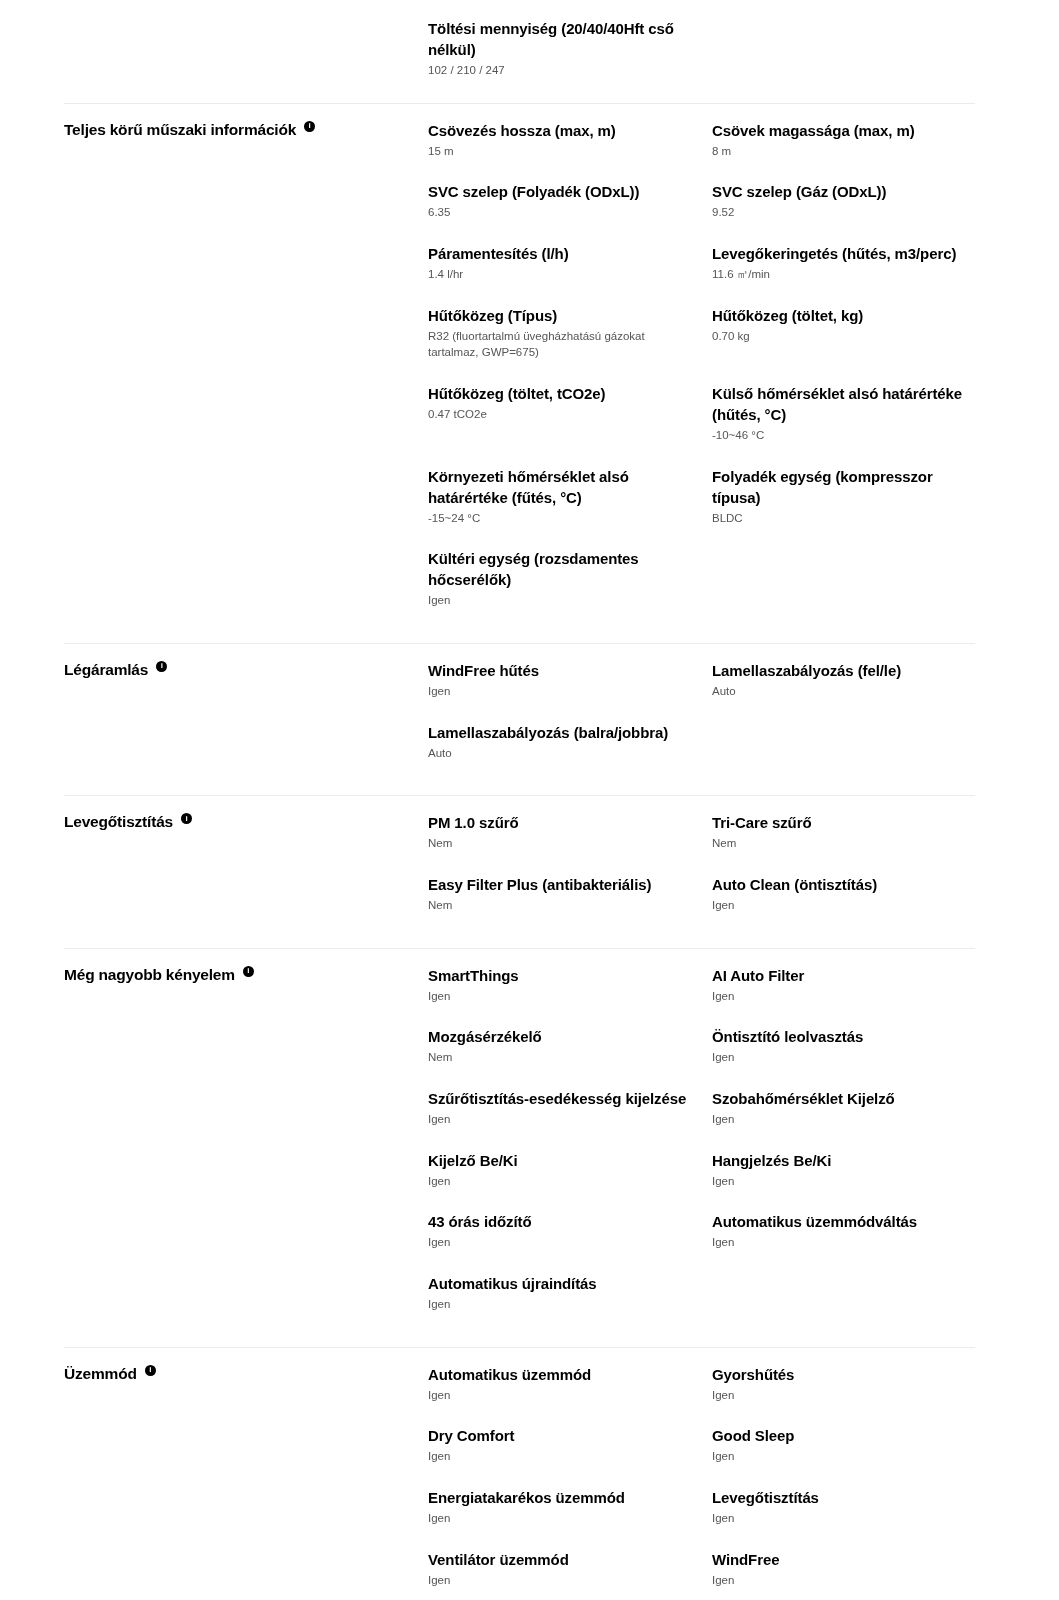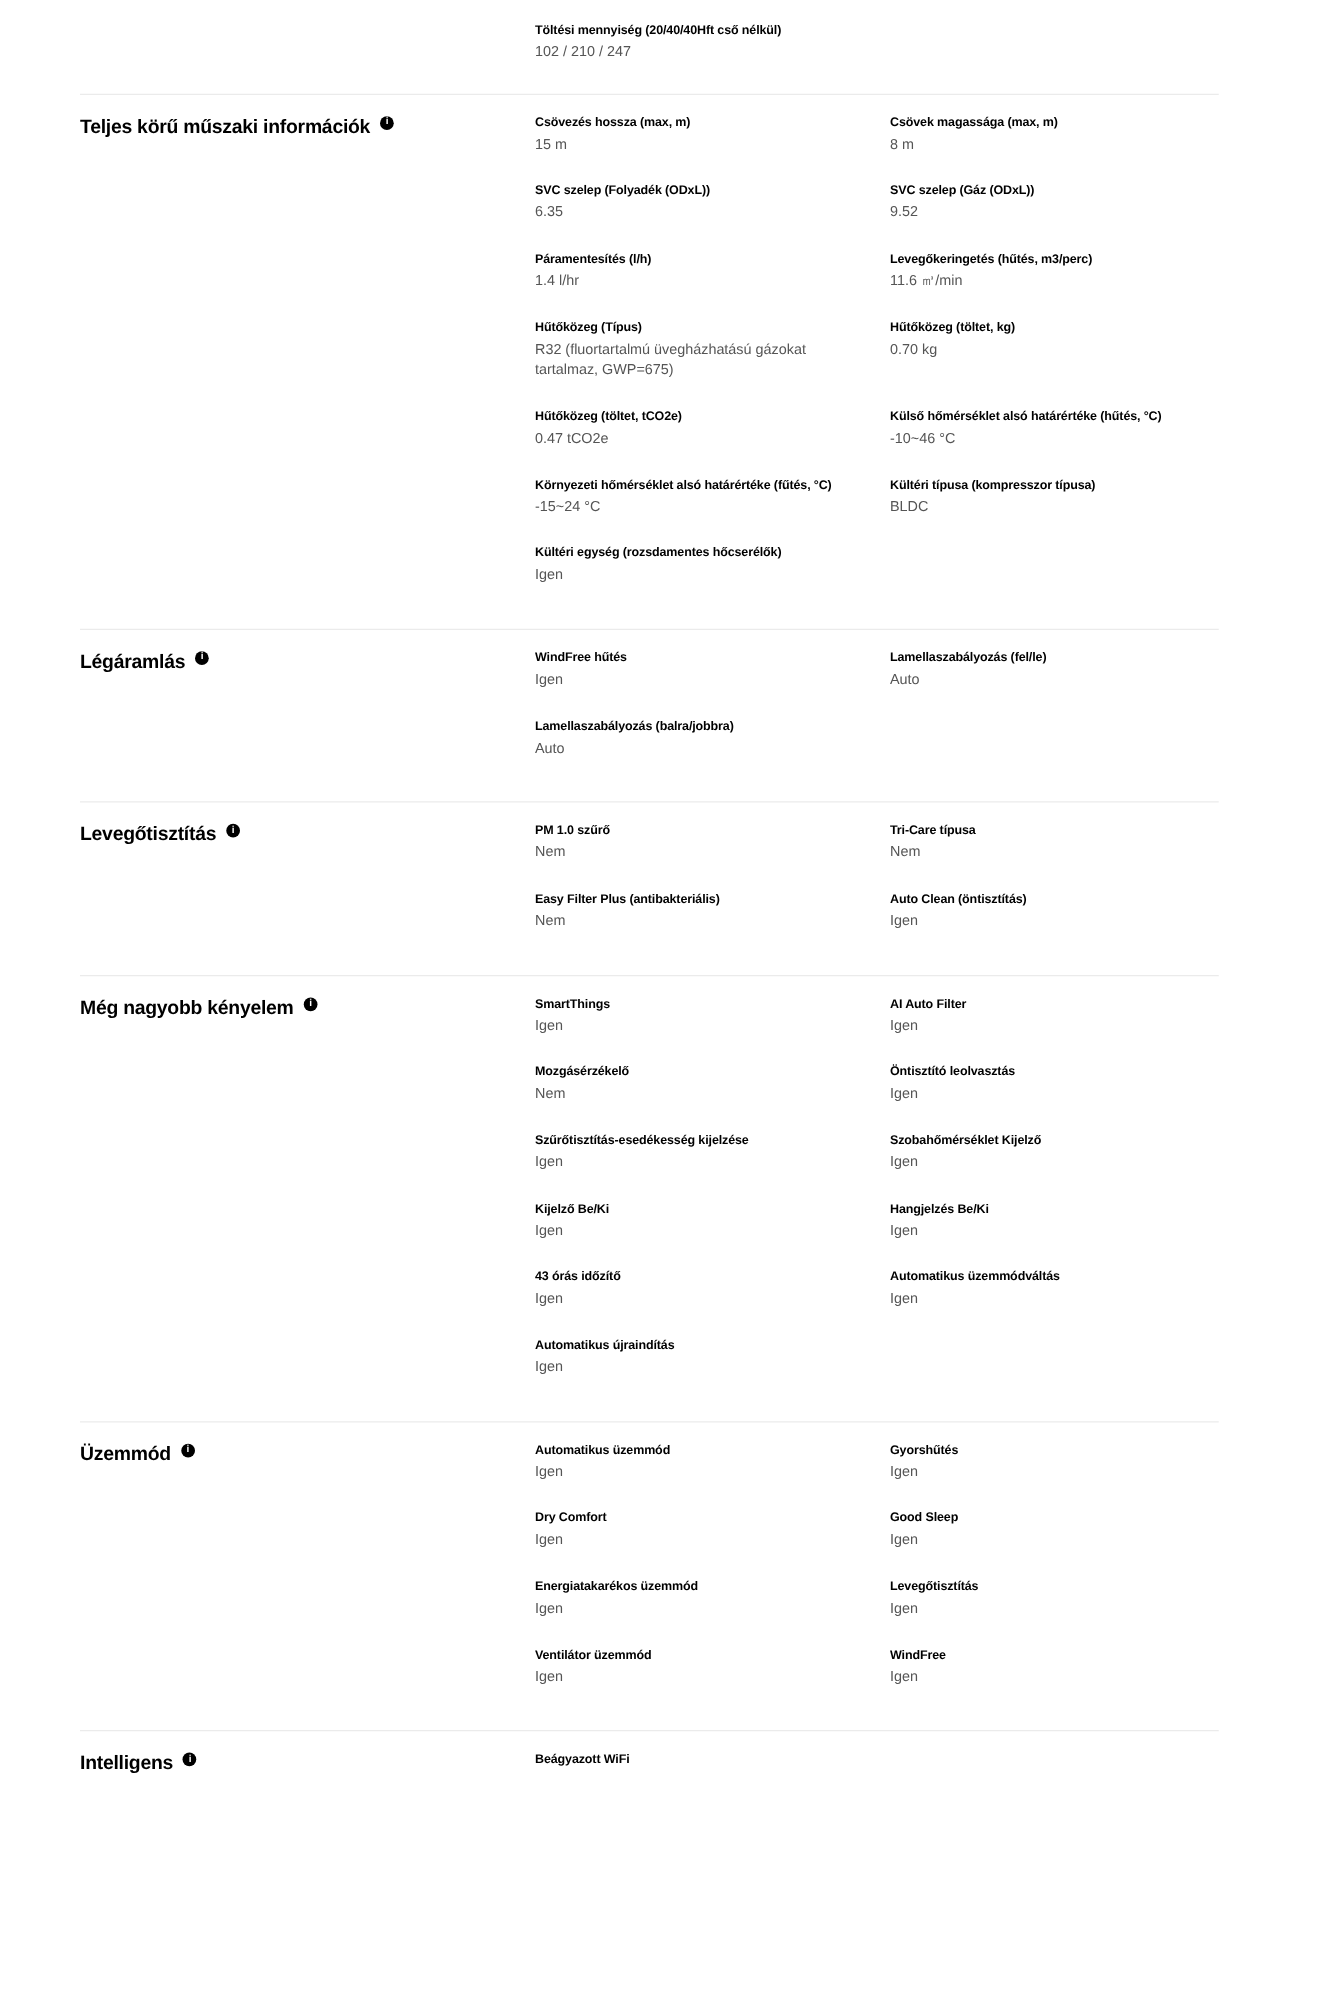--- a/index.html
+++ b/index.html
@@ -16,21 +16,21 @@
   .section-title { margin:0; font-size:15.5px; font-weight:700; color:#000;
                    letter-spacing:-0.2px; display:flex; gap:8px; line-height:1.3; }
   .info-icon { width:11px; height:11px; min-width:11px; border-radius:50%; background:#000;
                color:#fff; display:inline-flex; align-items:center; justify-content:center;
                font-size:8px; font-weight:700; cursor:pointer; margin-top:1px; }
   .info-icon span { transform:translateY(-0.5px); }
 
   
   .specs { flex:1; display:grid; grid-template-columns:284px 284px; row-gap:22px; align-content:start; }
   .spec { padding-right:18px; box-sizing:border-box; }
-  .spec-label { font-size:10px; font-weight:700; color:#000; line-height:1.4; letter-spacing:-0.1px; }
+  .spec-label { font-size:15px; font-weight:700; color:#000; line-height:1.4; letter-spacing:-0.1px; }
   .spec-value { font-size:11.5px; font-weight:400; color:#555; margin-top:2px; line-height:1.45; }
 </style>
 </head>
 <body>
 
 <div class="page">
   <div class="content">
     <div class="intro">
       <div class="specs" id="intro-specs">
   <div class="spec">
@@ -99,21 +99,21 @@
     <div class="spec-label">Külső hőmérséklet alsó határértéke (hűtés, °C)</div>
     <div class="spec-value">-10~46 °C</div>
   </div>
 
   <div class="spec">
     <div class="spec-label">Környezeti hőmérséklet alsó határértéke (fűtés, °C)</div>
     <div class="spec-value">-15~24 °C</div>
   </div>
 
   <div class="spec">
-    <div class="spec-label">Kültéri típusa (kompresszor típusa)</div>
+    <div class="spec-label">Folyadék egység (kompresszor típusa)</div>
     <div class="spec-value">BLDC</div>
   </div>
 
   <div class="spec">
     <div class="spec-label">Kültéri egység (rozsdamentes hőcserélők)</div>
     <div class="spec-value">Igen</div>
   </div>
 </div>
   </section>
 
@@ -154,21 +154,21 @@
               </span>
       </h2>
     </div>
     <div class="specs">
   <div class="spec">
     <div class="spec-label">PM 1.0 szűrő</div>
     <div class="spec-value">Nem</div>
   </div>
 
   <div class="spec">
-    <div class="spec-label">Tri-Care típusa</div>
+    <div class="spec-label">Tri-Care szűrő</div>
     <div class="spec-value">Nem</div>
   </div>
 
   <div class="spec">
     <div class="spec-label">Easy Filter Plus (antibakteriális)</div>
     <div class="spec-value">Nem</div>
   </div>
 
   <div class="spec">
     <div class="spec-label">Auto Clean (öntisztítás)</div>

